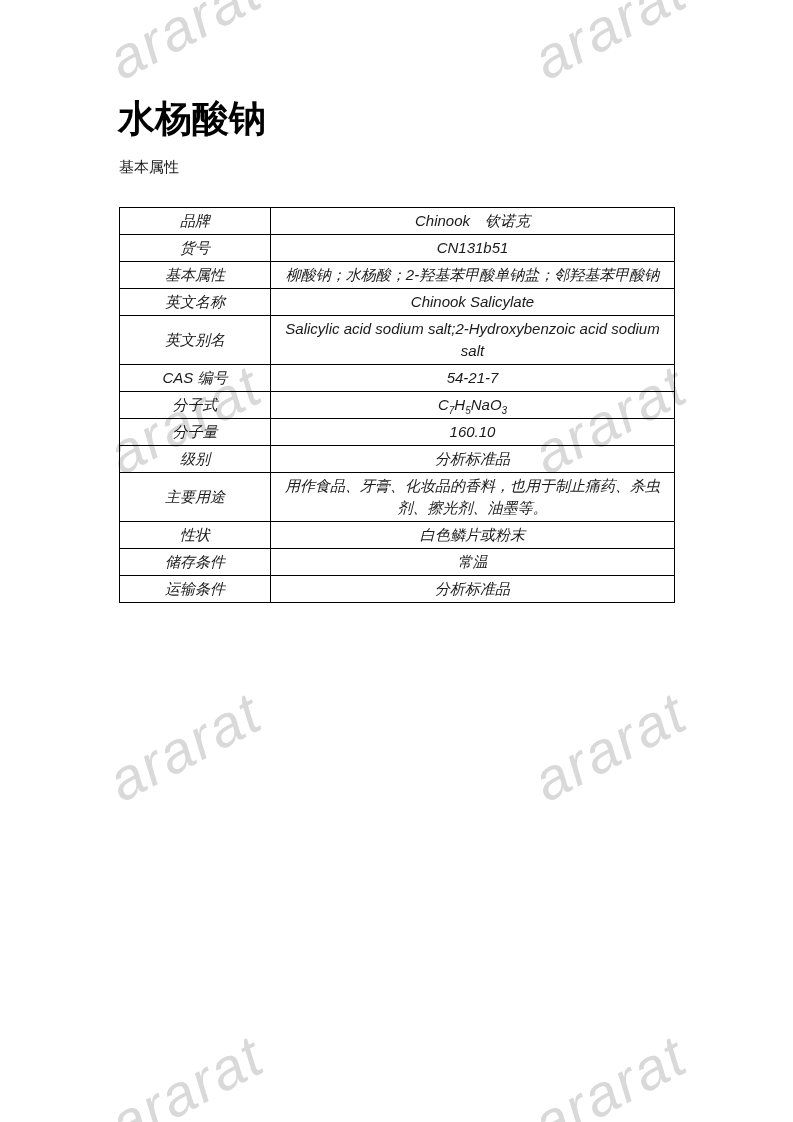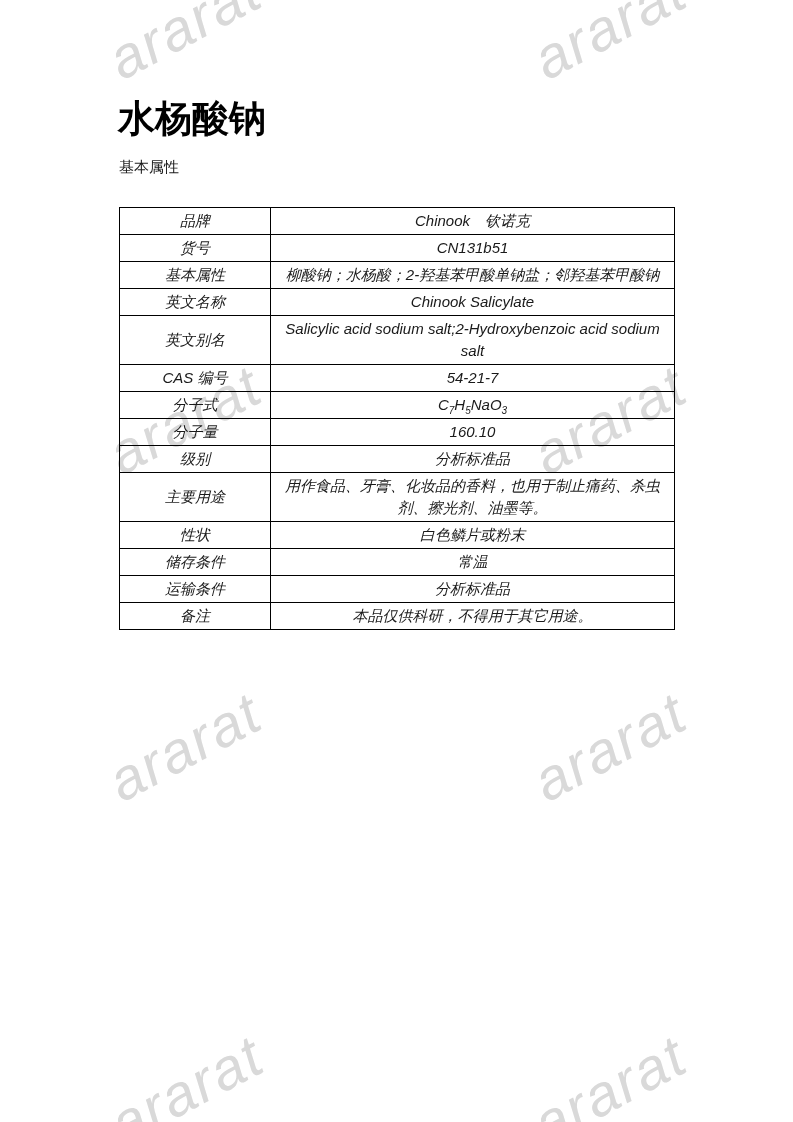--- a/index.html
+++ b/index.html
@@ -139,21 +139,17 @@
             <td class="value-cell">白色鳞片或粉末</td>
           </tr>
           <tr>
             <td class="label-cell">储存条件</td>
             <td class="value-cell">常温</td>
           </tr>
           <tr>
             <td class="label-cell">运输条件</td>
             <td class="value-cell">分析标准品</td>
           </tr>
-          <tr>
-            <td class="label-cell">备注</td>
-            <td class="value-cell">本品仅供科研，不得用于其它用途。</td>
-          </tr>
         </tbody>
     </table>
   </div>
 
 </div>
 
 </body></html>

